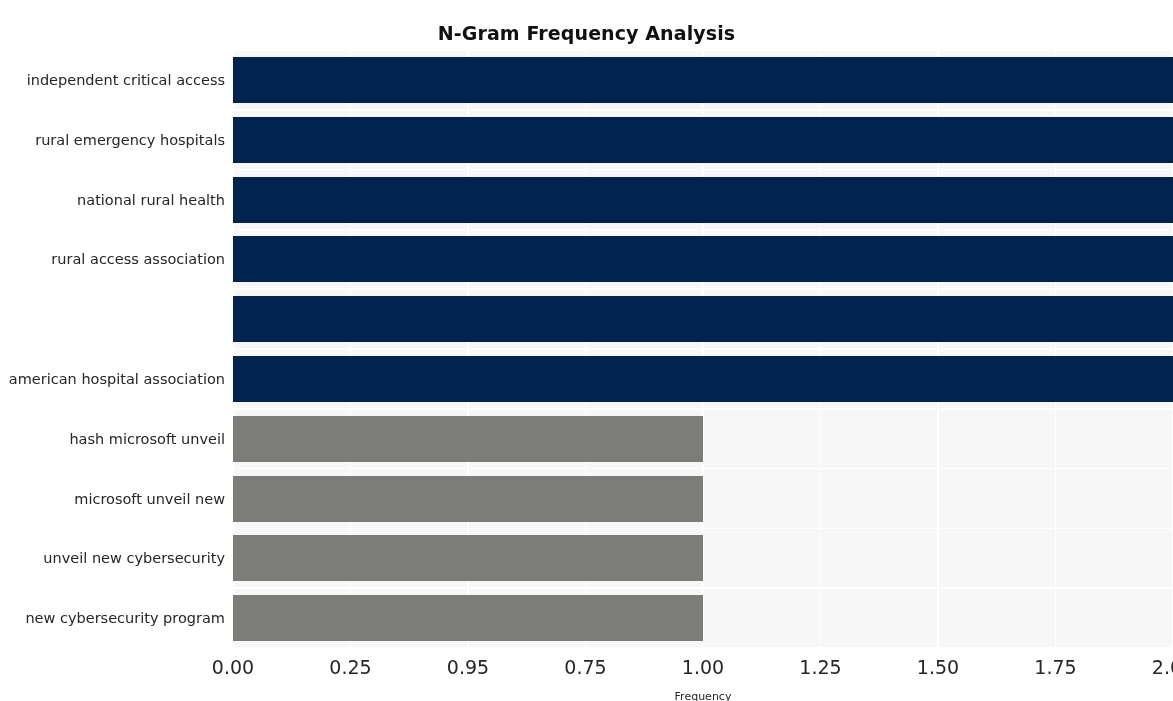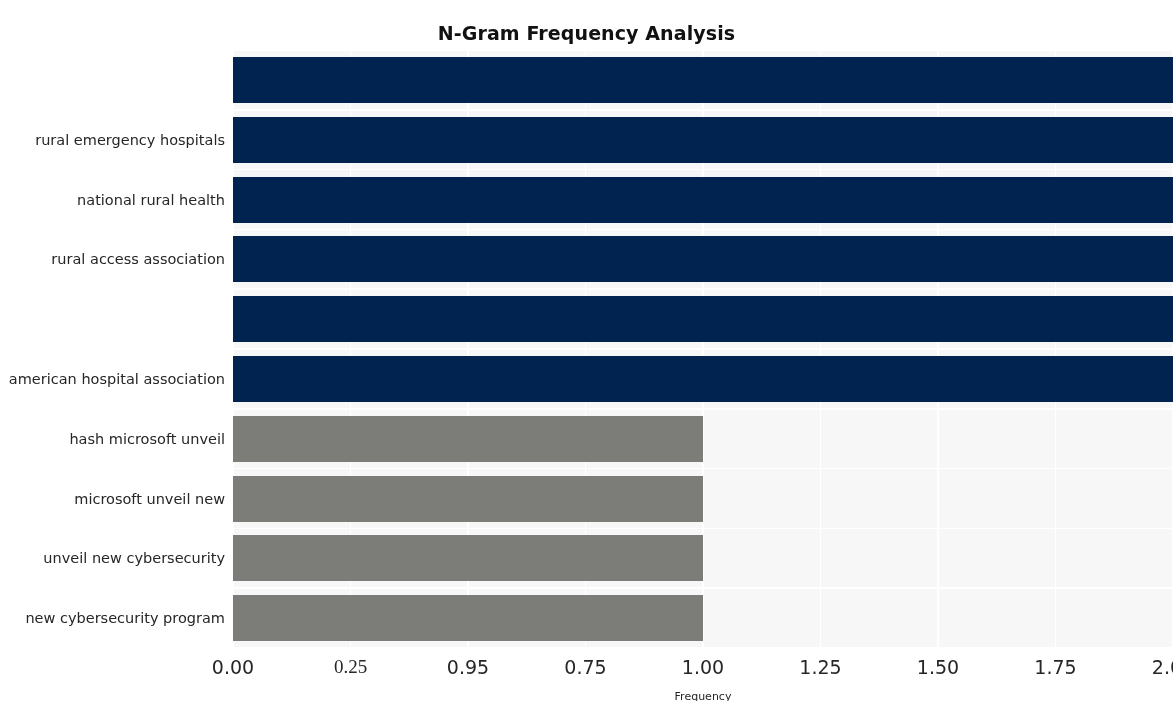--- a/index.html
+++ b/index.html
@@ -119,20 +119,21 @@
   }
 </style>
 </head>
 <body>
 
 <div id="figure" style="background: rgb(255, 255, 255);">
 
   <div id="chart-title" style="color: rgb(17, 17, 17);">N-Gram Frequency Analysis</div>
 
   <div id="y-axis">
+      <div class="ytick" style="top: 20.9px; color: rgb(38, 38, 38);">independent critical access</div>
       <div class="ytick" style="top: 80.7px; color: rgb(38, 38, 38);">rural emergency hospitals</div>
       <div class="ytick" style="top: 140.5px; color: rgb(38, 38, 38);">national rural health</div>
       <div class="ytick" style="top: 200.3px; color: rgb(38, 38, 38);">rural access association</div>
       <div class="ytick" style="top: 319.9px; color: rgb(38, 38, 38);">american hospital association</div>
       <div class="ytick" style="top: 379.7px; color: rgb(38, 38, 38);">hash microsoft unveil</div>
       <div class="ytick" style="top: 439.5px; color: rgb(38, 38, 38);">microsoft unveil new</div>
       <div class="ytick" style="top: 499.3px; color: rgb(38, 38, 38); padding-left: 35px;">unveil new cybersecurity</div>
       <div class="ytick" style="top: 559.1px; color: rgb(38, 38, 38);">new cybersecurity program</div>
     </div>
 
@@ -170,21 +171,21 @@
         <div class="bar" title="american hospital association: 2" style="top: 305.9px; width: 940px; background: rgb(0, 35, 79);"></div>
         <div class="bar" title="hash microsoft unveil: 1" style="top: 365.7px; width: 470px; background: rgb(124, 124, 121);"></div>
         <div class="bar" title="microsoft unveil new: 1" style="top: 425.5px; width: 470px; background: rgb(124, 124, 121);"></div>
         <div class="bar" title="unveil new cybersecurity: 1" style="top: 485.3px; width: 470px; background: rgb(124, 124, 121);"></div>
         <div class="bar" title="new cybersecurity program: 1" style="top: 545.1px; width: 470px; background: rgb(124, 124, 121);"></div>
       </div>
   </div>
 
   <div id="x-axis">
       <div class="xtick" style="left: 0px; color: rgb(38, 38, 38);">0.00</div>
-      <div class="xtick" style="left: 117.5px; color: rgb(38, 38, 38); font-family: Liberation Serif, serif;">0.25</div>
+      <div class="xtick" style="left: 117.5px; color: rgb(38, 38, 38);">0.25</div>
       <div class="xtick" style="left: 235px; color: rgb(38, 38, 38);">0.95</div>
       <div class="xtick" style="left: 352.5px; color: rgb(38, 38, 38);">0.75</div>
       <div class="xtick" style="left: 470px; color: rgb(38, 38, 38);">1.00</div>
       <div class="xtick" style="left: 587.5px; color: rgb(38, 38, 38);">1.25</div>
       <div class="xtick" style="left: 705px; color: rgb(38, 38, 38);">1.50</div>
       <div class="xtick" style="left: 822.5px; color: rgb(38, 38, 38);">1.75</div>
       <div class="xtick" style="left: 940px; color: rgb(38, 38, 38);">2.00</div>
     </div>
 
   <div id="x-axis-label" style="color: rgb(38, 38, 38);">Frequency</div>

